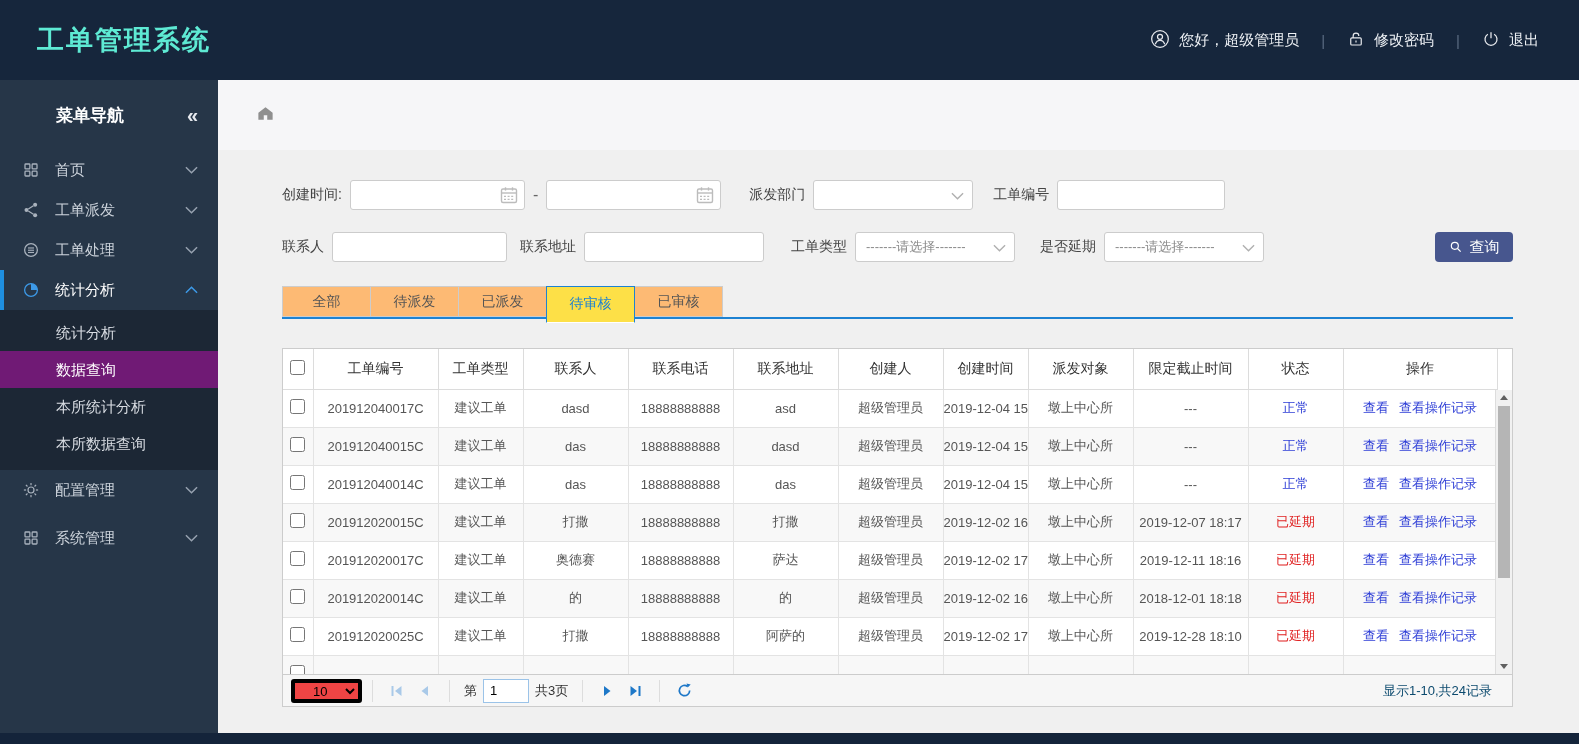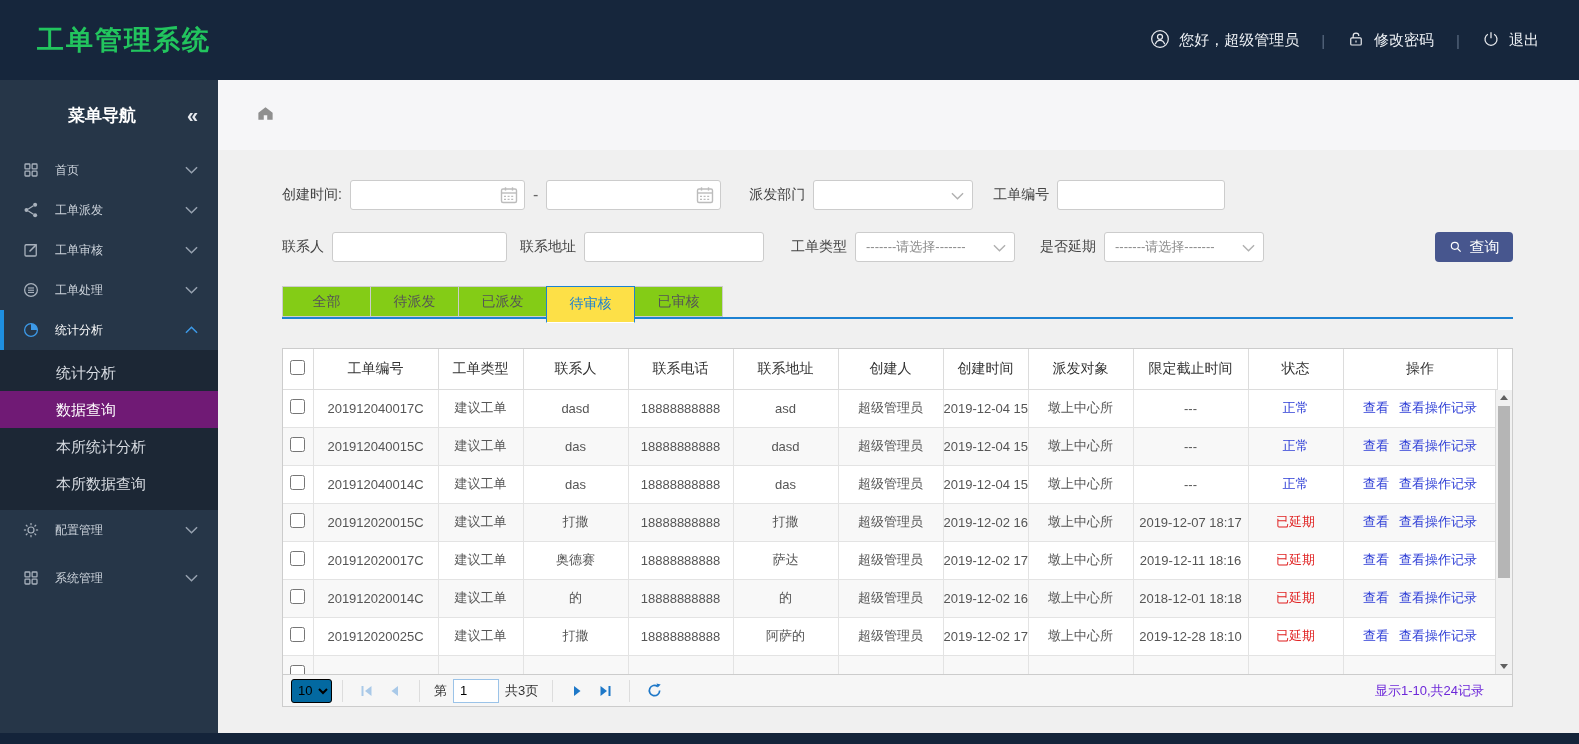--- a/index.html
+++ b/index.html
@@ -1,31 +1,31 @@
 <!DOCTYPE html>
 <html><head>
 <meta charset="utf-8">
 <style>
   * { margin:0; padding:0; box-sizing:border-box; }
   html,body { width:1579px; height:744px; overflow:hidden; font-family:"Liberation Sans","DejaVu Sans",sans-serif; background:#14243a; }
   .page { width:1579px; height:744px; display:flex; flex-direction:column; }
 
   
   .app-header { height:80px; background:#16263c; display:flex; align-items:center; padding:0 40px 0 37px; flex:none; }
-  .app-title { color:#22c55e; font-size:27px; font-weight:bold; letter-spacing:2px; }
+  .app-title { color:#5eead4; font-size:27px; font-weight:bold; letter-spacing:2px; }
   .hdr-right { margin-left:auto; display:flex; align-items:center; color:#eef1f5; font-size:15px; }
   .hdr-item { display:flex; align-items:center; gap:9px; cursor:pointer; }
   .hdr-sep { color:#5a6b82; margin:0 22px; font-size:15px; }
 
   
   .middle { flex:1; display:flex; min-height:0; }
   .sidebar { width:218px; background:#263648; color:#ccd3db; flex:none; display:flex; flex-direction:column; }
-  .sb-head { height:70px; display:flex; align-items:center; padding:0 22px 0 56px; color:#fff; font-size:17px; font-weight:bold;margin-left:12px; }
+  .sb-head { height:70px; display:flex; align-items:center; padding:0 22px 0 56px; color:#fff; font-size:17px; font-weight:bold; }
   .sb-collapse { margin-left:auto; font-size:20px; color:#e6e9ee; cursor:pointer; letter-spacing:-2px; }
-  .sb-item { height:40px; display:flex; align-items:center; padding:0 20px 0 22px; font-size:12px; cursor:pointer; position:relative; }
+  .sb-item { height:40px; display:flex; align-items:center; padding:0 20px 0 22px; font-size:15px; cursor:pointer; position:relative; }
   .sb-item .sb-ico { width:18px; height:18px; display:inline-flex; }
   .sb-item .sb-label { margin-left:15px; }
   .sb-item .sb-chev { margin-left:auto; display:inline-flex; }
   .sb-item.active { color:#fff; box-shadow: inset 4px 0 0 #1e8fe0; }
   .sb-sub { background:#1c2735; padding:4px 0 8px; }
   .sb-sub-item { height:37px; line-height:37px; padding-left:56px; font-size:15px; color:#d9dde3; cursor:pointer; }
   .sb-sub-item.selected { background:#701a75; color:#fff; }
 
   .main { flex:1; background:#f0f0f0; display:flex; flex-direction:column; min-width:0; }
   .breadcrumb { height:70px; background:#f6f6f8; display:flex; align-items:center; padding-left:38px; flex:none; }
@@ -43,21 +43,21 @@
   .dash { margin:0 8px; color:#666; }
   .f-select { width:160px; height:30px; border:1px solid #ccc; border-radius:3px; background:#fff; display:flex; align-items:center; padding:0 24px 0 10px; font-size:13px; color:#8a8a8a; position:relative; cursor:pointer; }
   .f-select svg { position:absolute; right:8px; top:11px; }
   .g48{ margin-left:28px; } .g20{ margin-left:20px; } .g13{ margin-left:13px; } .g27{ margin-left:27px; } .g25{ margin-left:25px; }
   .w168{ width:168px; } .w180{ width:180px; }
   .btn-query { margin-left:auto; width:78px; height:30px; background:#47568e; border:none; border-radius:4px; color:#fff; font-size:15px; display:flex; align-items:center; justify-content:center; gap:7px; cursor:pointer; }
 
   
   .tabs { position:relative; height:37px; display:flex; align-items:flex-start; margin-top:24px; }
   .tabs::after { content:""; position:absolute; left:0; right:0; top:31px; height:2px; background:#1d82d2; z-index:1; }
-  .tab { width:89px; height:31px; line-height:29px; text-align:center; background:#84cc16; border:1px solid #ccc; margin-right:-1px; color:#555; font-size:14px; z-index:0; cursor:pointer; }
+  .tab { width:89px; height:31px; line-height:29px; text-align:center; background:#fdba74; border:1px solid #ccc; margin-right:-1px; color:#555; font-size:14px; z-index:0; cursor:pointer; }
   .tab.active { height:37px; line-height:32px; background:#fde047; border:1px solid #1d82d2; border-bottom:1px solid #fff; color:#1d82d2; z-index:2; }
 
   
   .panel { margin-top:25px; width:1231px; background:#fff; border:1px solid #ccc; position:relative; }
   .table-clip { height:325px; overflow:hidden; }
   table { border-collapse:collapse; table-layout:fixed; width:1214px; }
   th { height:40px; font-size:14px; font-weight:normal; color:#333; border:1px solid #dcdcdc; border-top:none; background:#fff; }
   td { height:38px; font-size:13px; color:#555; border:1px solid #e3e3e3; text-align:center; white-space:nowrap; overflow:hidden; }
   tbody tr:nth-child(even) { background:#f8f8f8; }
   th:first-child, td:first-child { border-left:none; }
@@ -69,26 +69,26 @@
   
   .vscroll { position:absolute; top:41px; right:0; width:17px; height:284px; background:#f1f1f1; border-left:1px solid #ddd; z-index:3; }
   .vs-up, .vs-down { position:absolute; left:0; width:16px; height:15px; display:flex; align-items:center; justify-content:center; cursor:pointer; }
   .vs-up { top:0; } .vs-down { bottom:0; }
   .tri-up { width:0; height:0; border-left:4px solid transparent; border-right:4px solid transparent; border-bottom:5px solid #606060; }
   .tri-down { width:0; height:0; border-left:4px solid transparent; border-right:4px solid transparent; border-top:5px solid #606060; }
   .vs-thumb { position:absolute; top:16px; left:2px; width:12px; height:172px; background:#b5b5b5; cursor:pointer; }
 
   
   .pager { height:32px; border-top:1px solid #ccc; background:#f6f6f6; display:flex; align-items:center; padding:0 12px 0 8px; position:relative; }
-  .pg-size { height:24px; border:1px solid #000000; border-radius:3px; background:#0369a1; font-size:13px; padding:0 2px; cursor:pointer; }
+  .pg-size { height:24px; border:4px solid #000000; border-radius:3px; background:#ef4444; font-size:13px; padding:0 14px; cursor:pointer; }
   .pg-sep { width:1px; height:22px; background:#ddd; margin:0 10px; }
   .pg-btn { width:24px; height:24px; display:flex; align-items:center; justify-content:center; cursor:pointer; margin:0 2px; }
   .pg-txt { font-size:13px; color:#333; margin:0 4px; white-space:nowrap; }
   .pg-input { width:46px; height:24px; border:1px solid #9bc3e8; background:#fff; font-size:13px; text-align:left; padding:0 6px; margin:0 2px; outline:none; }
-  .pg-summary { position:absolute; right:28px; font-size:13px; color:#6d28d9; }
+  .pg-summary { position:absolute; right:20px; font-size:13px; color:#0c4a6e; }
 
   
   .footer-bar { height:11px; background:#14243a; flex:none; }
 </style>
 </head>
 <body>
 
 <div class="page">
 
   <header class="app-header">
@@ -164,34 +164,20 @@
             </svg>
           </span>
         <span class="sb-label">工单派发</span>
         <span class="sb-chev">
             <svg width="13" height="8" viewBox="0 0 14 8">
               <polyline points="1,1 7,7 13,1" fill="none" stroke="#97a2b0" stroke-width="1.6"></polyline>
             </svg>
           </span>
       </div>
 
-      <div class="sb-item">
-        <span class="sb-ico">
-            <svg width="18" height="18" viewBox="0 0 24 24">
-              <rect x="4" y="5" width="15" height="15" rx="1.5" fill="none" stroke="#a9b2bd" stroke-width="1.7"></rect>
-              <line x1="10" y1="14" x2="19.5" y2="4.5" stroke="#a9b2bd" stroke-width="2"></line>
-            </svg>
-          </span>
-        <span class="sb-label">工单审核</span>
-        <span class="sb-chev">
-            <svg width="13" height="8" viewBox="0 0 14 8">
-              <polyline points="1,1 7,7 13,1" fill="none" stroke="#97a2b0" stroke-width="1.6"></polyline>
-            </svg>
-          </span>
-      </div>
 
       <div class="sb-item">
         <span class="sb-ico">
             <svg width="18" height="18" viewBox="0 0 24 24">
               <circle cx="12" cy="12" r="8.5" fill="none" stroke="#a9b2bd" stroke-width="1.7"></circle>
               <g stroke="#a9b2bd" stroke-width="1.5">
                 <line x1="8" y1="9.3" x2="16" y2="9.3"></line>
                 <line x1="8" y1="12.3" x2="16" y2="12.3"></line>
                 <line x1="8" y1="15.3" x2="16" y2="15.3"></line>
               </g>

